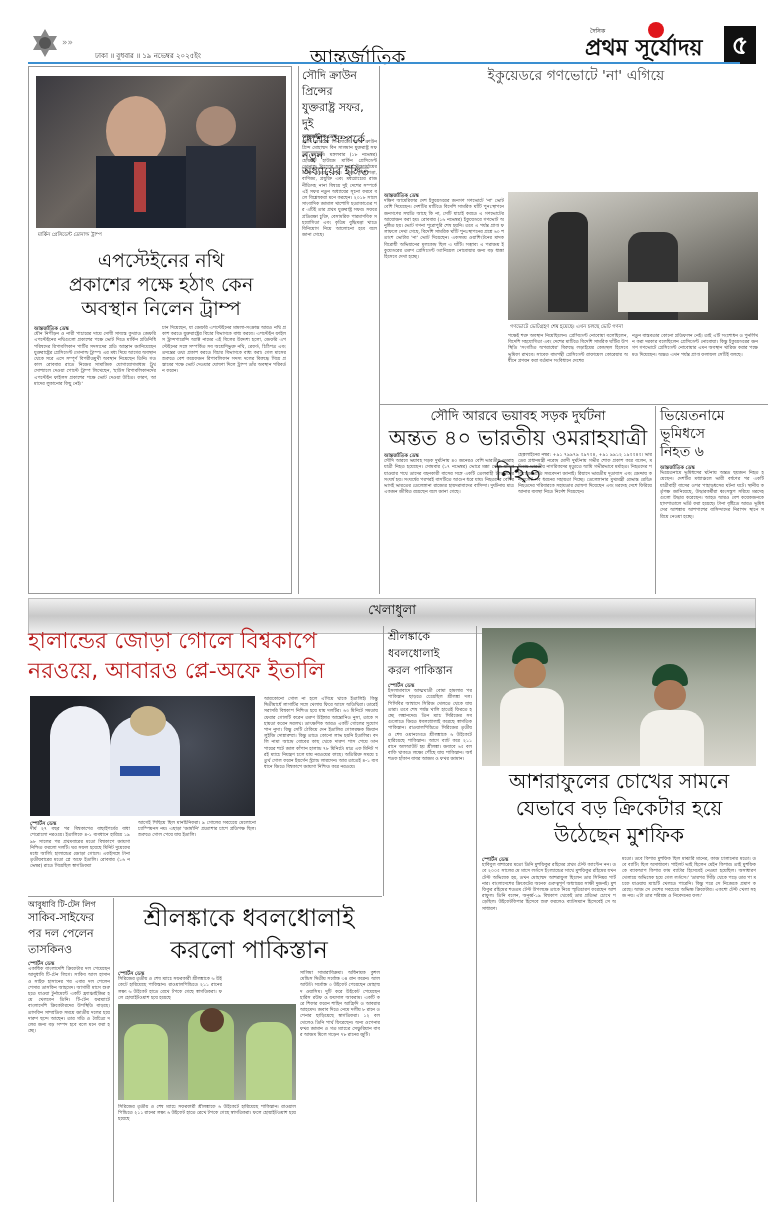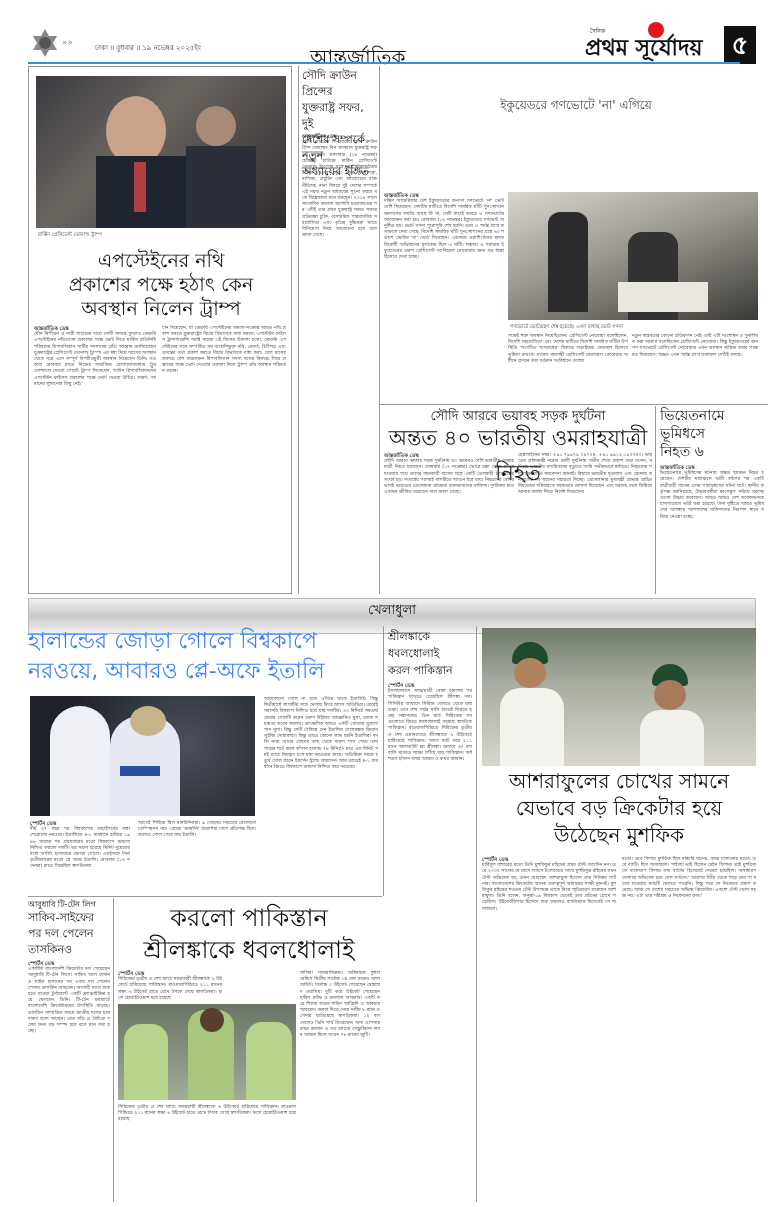--- a/index.html
+++ b/index.html
@@ -9,21 +9,21 @@
   .tiny { font-size: 4.6px; line-height: 6.2px; color: #333; text-align: justify; word-break: break-all; }
   .byline { font-weight: bold; font-size: 5px; color: #222; display:block; }
   .caption { font-size: 5px; color: #333; }
   .photo { background: #555; overflow: hidden; }
   .vrule { position: absolute; width: 1px; background: #999; }
   .hrule { position: absolute; height: 1px; background: #999; }
   .hl { font-family: "DejaVu Sans", sans-serif; color: #111; text-align: center; }
   
   #masthead-rule { left: 28px; top: 62px; width: 712px; height: 2px; background: #3a8fd1; }
   #logo-emblem { left: 30px; top: 28px; width: 30px; height: 30px; }
-  #date-line { left: 95px; top: 42px; font-size: 7px; color: #333; }
+  #date-line { left: 95px; top: 50px; font-size: 7px; color: #333; }
   #section-title { left: 310px; top: 30px; font-size: 20px; color: #111; margin-top: 12px; }
   #paper-name-small { left: 590px; top: 26px; font-size: 6px; color:#333; }
   #paper-name { left: 585px; top: 30px; font-size: 22px; font-weight: bold; color: #111; font-family: "DejaVu Serif", serif; }
   #sun { left: 648px; top: 22px; width: 16px; height: 16px; border-radius: 50%; background: #e0161b; }
   #page-no { left: 724px; top: 26px; width: 32px; height: 38px; background: #111; color: #fff; font-size: 26px; font-weight: bold; text-align: center; line-height: 38px; }
 </style>
 </head>
 <body>
 
 <div class="abs" id="logo-emblem">
@@ -67,21 +67,21 @@
   <div>যুক্তরাষ্ট্র সফর, দুই</div>
   <div>দেশের সম্পর্কে নতুন</div>
   <div>অধ্যায়ের ইঙ্গিত</div>
 </div>
 <div class="abs tiny" style="left:302px;top:133px;width:75px;height:460px;overflow:hidden;">
   <span class="byline">আন্তর্জাতিক ডেস্ক</span>
   <span>সৌদি আরবের ডি-ফ্যাক্টো শাসক ক্রাউন প্রিন্স মোহাম্মদ বিন সালমান যুক্তরাষ্ট্র সফরে যাচ্ছেন। মঙ্গলবার (১৮ নভেম্বর) হোয়াইট হাউজে মার্কিন প্রেসিডেন্ট ডোনাল্ড ট্রাম্পের সঙ্গে তার উচ্চপর্যায়ের বৈঠক হওয়ার কথা। তেল, নিরাপত্তা, বাণিজ্য, প্রযুক্তি এবং মধ্যপ্রাচ্যের রাজনীতিসহ নানা বিষয়ে দুই দেশের সম্পর্কে এই সফর নতুন অধ্যায়ের সূচনা করবে বলে বিশ্লেষকরা মনে করছেন। ২০১৮ সালে সাংবাদিক জামাল খাশোগি হত্যাকাণ্ডের পর এটিই তার প্রথম যুক্তরাষ্ট্র সফর। সফরে প্রতিরক্ষা চুক্তি, বেসামরিক পারমাণবিক সহযোগিতা এবং কৃত্রিম বুদ্ধিমত্তা খাতে বিনিয়োগ নিয়ে আলোচনা হবে বলে জানা গেছে।</span>
 </div>
 <div class="vrule" style="left:379px;top:66px;height:528px;"></div>
 
-<div class="abs hl" style="left:384px;top:64px;width:384px;font-size:12px;color:#444;margin-top:32px;">ইকুয়েডরে গণভোটে 'না' এগিয়ে</div>
+<div class="abs hl" style="left:384px;top:64px;width:384px;font-size:14px;color:#444;">ইকুয়েডরে গণভোটে 'না' এগিয়ে</div>
 <div class="abs hl" style="left:384px;top:82px;width:384px;font-size:34px;line-height:44px;font-weight:normal;">
 </div>
 <div class="abs tiny" style="left:384px;top:192px;width:120px;height:212px;overflow:hidden;">
   <span class="byline">আন্তর্জাতিক ডেস্ক</span>
   <span>দক্ষিণ আমেরিকার দেশ ইকুয়েডরের জনগণ গণভোটে 'না' ভোট বেশি দিয়েছেন। দেশটির মাটিতে বিদেশি সামরিক ঘাঁটি পুনঃস্থাপনে জনগণের সম্মতি আছে কি না, সেটি যাচাই করতে এ গণভোটের আয়োজন করা হয়। রোববার (১৬ নভেম্বর) ইকুয়েডরে গণভোট অনুষ্ঠিত হয়। ভোট গণনা পুরোপুরি শেষ হয়নি। তবে এ পর্যন্ত প্রাপ্ত ফলাফলে দেখা গেছে, বিদেশি সামরিক ঘাঁটি পুনঃস্থাপনের প্রশ্নে ৬০ শতাংশ ভোটার 'না' ভোট দিয়েছেন। একসময় ওয়াশিংটনের মাদকবিরোধী অভিযানের মূলকেন্দ্র ছিল এ ঘাঁটি। সম্ভাব্য এ পরাজয় ইকুয়েডরের তরুণ প্রেসিডেন্ট ড্যানিয়েল নোবোয়ার জন্য বড় ধাক্কা হিসেবে দেখা হচ্ছে।</span>
 </div>
 <div class="abs photo" style="left:508px;top:192px;width:250px;height:128px;background:linear-gradient(160deg,#d8d6cf 0%,#9a9890 45%,#3c3a36 100%);">
   <div style="position:absolute;left:40px;top:20px;width:40px;height:100px;background:#2b2b2b;border-radius:12px 12px 0 0;"></div>
   <div style="position:absolute;left:120px;top:40px;width:50px;height:88px;background:#333;border-radius:14px 14px 0 0;"></div>
   <div style="position:absolute;left:110px;top:90px;width:90px;height:30px;background:#e9e7e0;"></div>
@@ -107,21 +107,21 @@
 </div>
 <div class="abs tiny" style="left:660px;top:464px;width:104px;height:128px;overflow:hidden;">
   <span class="byline">আন্তর্জাতিক ডেস্ক</span>
   <span>ভিয়েতনামে ভূমিধসের ঘটনায় অন্তত ছয়জন নিহত হয়েছেন। দেশটির মধ্যাঞ্চলে ভারী বর্ষণের পর একটি যাত্রীবাহী বাসের ওপর পাহাড়ধসের ঘটনা ঘটে। স্থানীয় কর্তৃপক্ষ জানিয়েছে, উদ্ধারকর্মীরা ধ্বংসস্তূপ সরিয়ে মরদেহগুলো উদ্ধার করেছেন। আহত আরও বেশ কয়েকজনকে হাসপাতালে ভর্তি করা হয়েছে। টানা বৃষ্টিতে আরও ভূমিধসের আশঙ্কায় আশপাশের বাসিন্দাদের নিরাপদ স্থানে সরিয়ে নেওয়া হচ্ছে।</span>
 </div>
 
 <div class="abs" style="left:28px;top:598px;width:728px;height:36px;background:linear-gradient(#f0f0f0,#c8c8c8,#f0f0f0);border:1px solid #bbb;">
   <div style="text-align:center;font-size:13px;line-height:22px;color:#111;">খেলাধুলা</div>
 </div>
 
-<div class="abs" style="left:28px;top:626px;width:352px;font-size:22px;line-height:30px;color:#3b82f6;">
+<div class="abs" style="left:28px;top:626px;width:352px;font-size:22px;line-height:30px;color:#b91c1c;">
   <div>হালান্ডের জোড়া গোলে বিশ্বকাপে</div>
   <div>নরওয়ে, আবারও প্লে-অফে ইতালি</div>
 </div>
 <div class="abs photo" style="left:30px;top:696px;width:225px;height:120px;background:radial-gradient(circle at 70% 40%,#4a4f5a 0%,#1f2228 70%);">
   <div style="position:absolute;left:20px;top:10px;width:60px;height:110px;background:#eef0f6;border-radius:30px 30px 0 0;"></div>
   <div style="position:absolute;left:80px;top:20px;width:70px;height:100px;background:#e4e8f2;border-radius:30px 30px 0 0;"></div>
   <div style="position:absolute;left:90px;top:70px;width:40px;height:10px;background:#2b4fa0;"></div>
   <div style="position:absolute;left:100px;top:10px;width:36px;height:30px;background:#c8b48a;border-radius:50%;"></div>
 </div>
 <div class="abs tiny" style="left:30px;top:820px;width:100px;height:72px;overflow:hidden;">
@@ -169,22 +169,22 @@
   <div>পর দল পেলেন</div>
   <div>তাসকিনও</div>
 </div>
 <div class="abs tiny" style="left:28px;top:960px;width:82px;height:242px;overflow:hidden;">
   <span class="byline">স্পোর্টস ডেস্ক</span>
   <span>একাধিক বাংলাদেশি ক্রিকেটার দল পেয়েছেন আবুধাবি টি-টেন লিগে। সাকিব আল হাসান ও সাইফ হাসানের পর এবার দল পেলেন পেসার তাসকিন আহমেদ। আগামী মাসে শুরু হতে যাওয়া টুর্নামেন্টে একটি ফ্র্যাঞ্চাইজির হয়ে খেলবেন তিনি। টি-টেন ফরম্যাটে বাংলাদেশি ক্রিকেটারদের উপস্থিতি বাড়ছে। তাসকিন সাম্প্রতিক সময়ে জাতীয় দলের হয়ে দারুণ ছন্দে আছেন। তার গতি ও বৈচিত্র্য দলের জন্য বড় সম্পদ হবে বলে মনে করা হচ্ছে।</span>
 </div>
 <div class="vrule" style="left:113px;top:898px;height:304px;"></div>
 
 <div class="abs hl" style="left:118px;top:902px;width:262px;font-size:24px;line-height:32px;">
+  <div>শ্রীলঙ্কাকে ধবলধোলাই</div>
   <div>করলো পাকিস্তান</div>
-  <div>শ্রীলঙ্কাকে ধবলধোলাই</div>
 </div>
 <div class="abs tiny" style="left:118px;top:970px;width:104px;height:36px;overflow:hidden;">
   <span class="byline">স্পোর্টস ডেস্ক</span>
   <span>সিরিজের তৃতীয় ও শেষ ম্যাচে সফরকারী শ্রীলঙ্কাকে ৬ উইকেটে হারিয়েছে পাকিস্তান। রাওয়ালপিন্ডিতে ২১১ রানের লক্ষ্য ৬ উইকেট হাতে রেখে টপকে গেছে স্বাগতিকরা। ফলে হোয়াইটওয়াশ হয়ে হয়েছে</span>
 </div>
 <div class="abs photo" style="left:118px;top:1004px;width:178px;height:96px;background:linear-gradient(180deg,#6a7566 0%,#a3ab9a 100%);">
   <div style="position:absolute;left:6px;top:20px;width:44px;height:76px;background:#b8d38c;border-radius:16px 16px 0 0;"></div>
   <div style="position:absolute;left:70px;top:6px;width:46px;height:90px;background:#a9c67e;border-radius:16px 16px 0 0;"></div>
   <div style="position:absolute;left:82px;top:4px;width:24px;height:24px;background:#5a3e2e;border-radius:50%;"></div>
   <div style="position:absolute;left:128px;top:18px;width:46px;height:78px;background:#b8d38c;border-radius:16px 16px 0 0;"></div>

